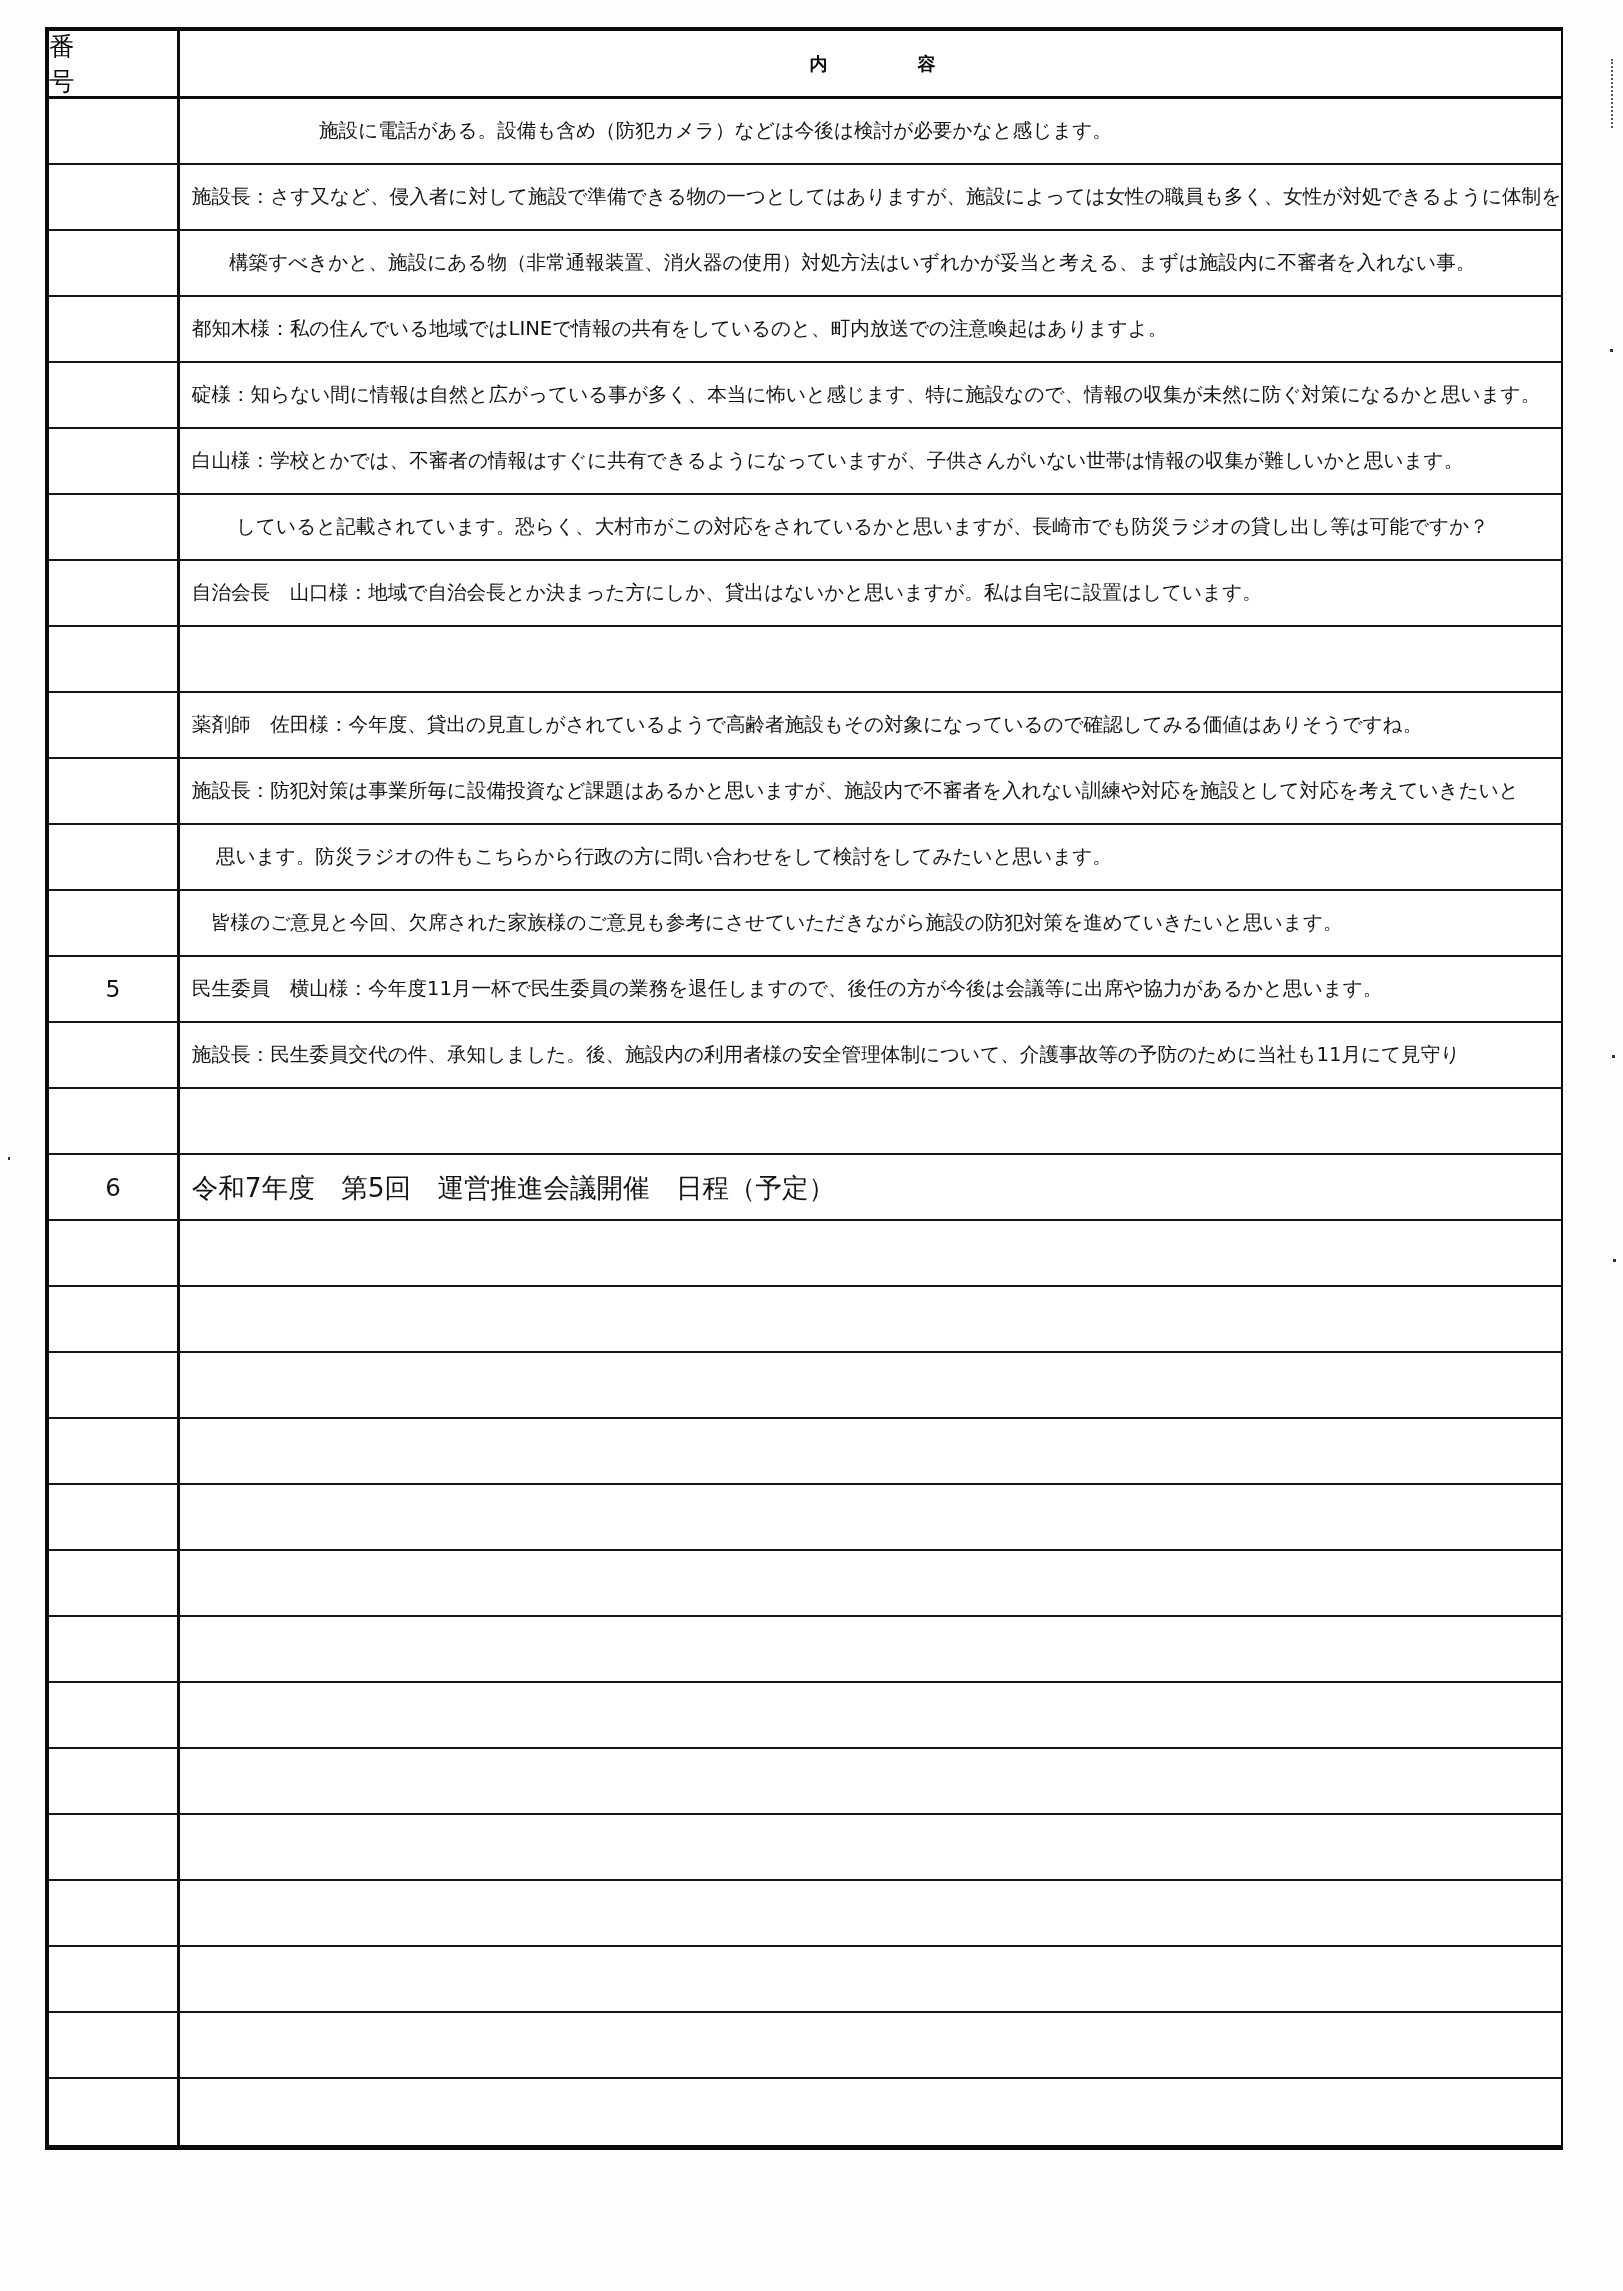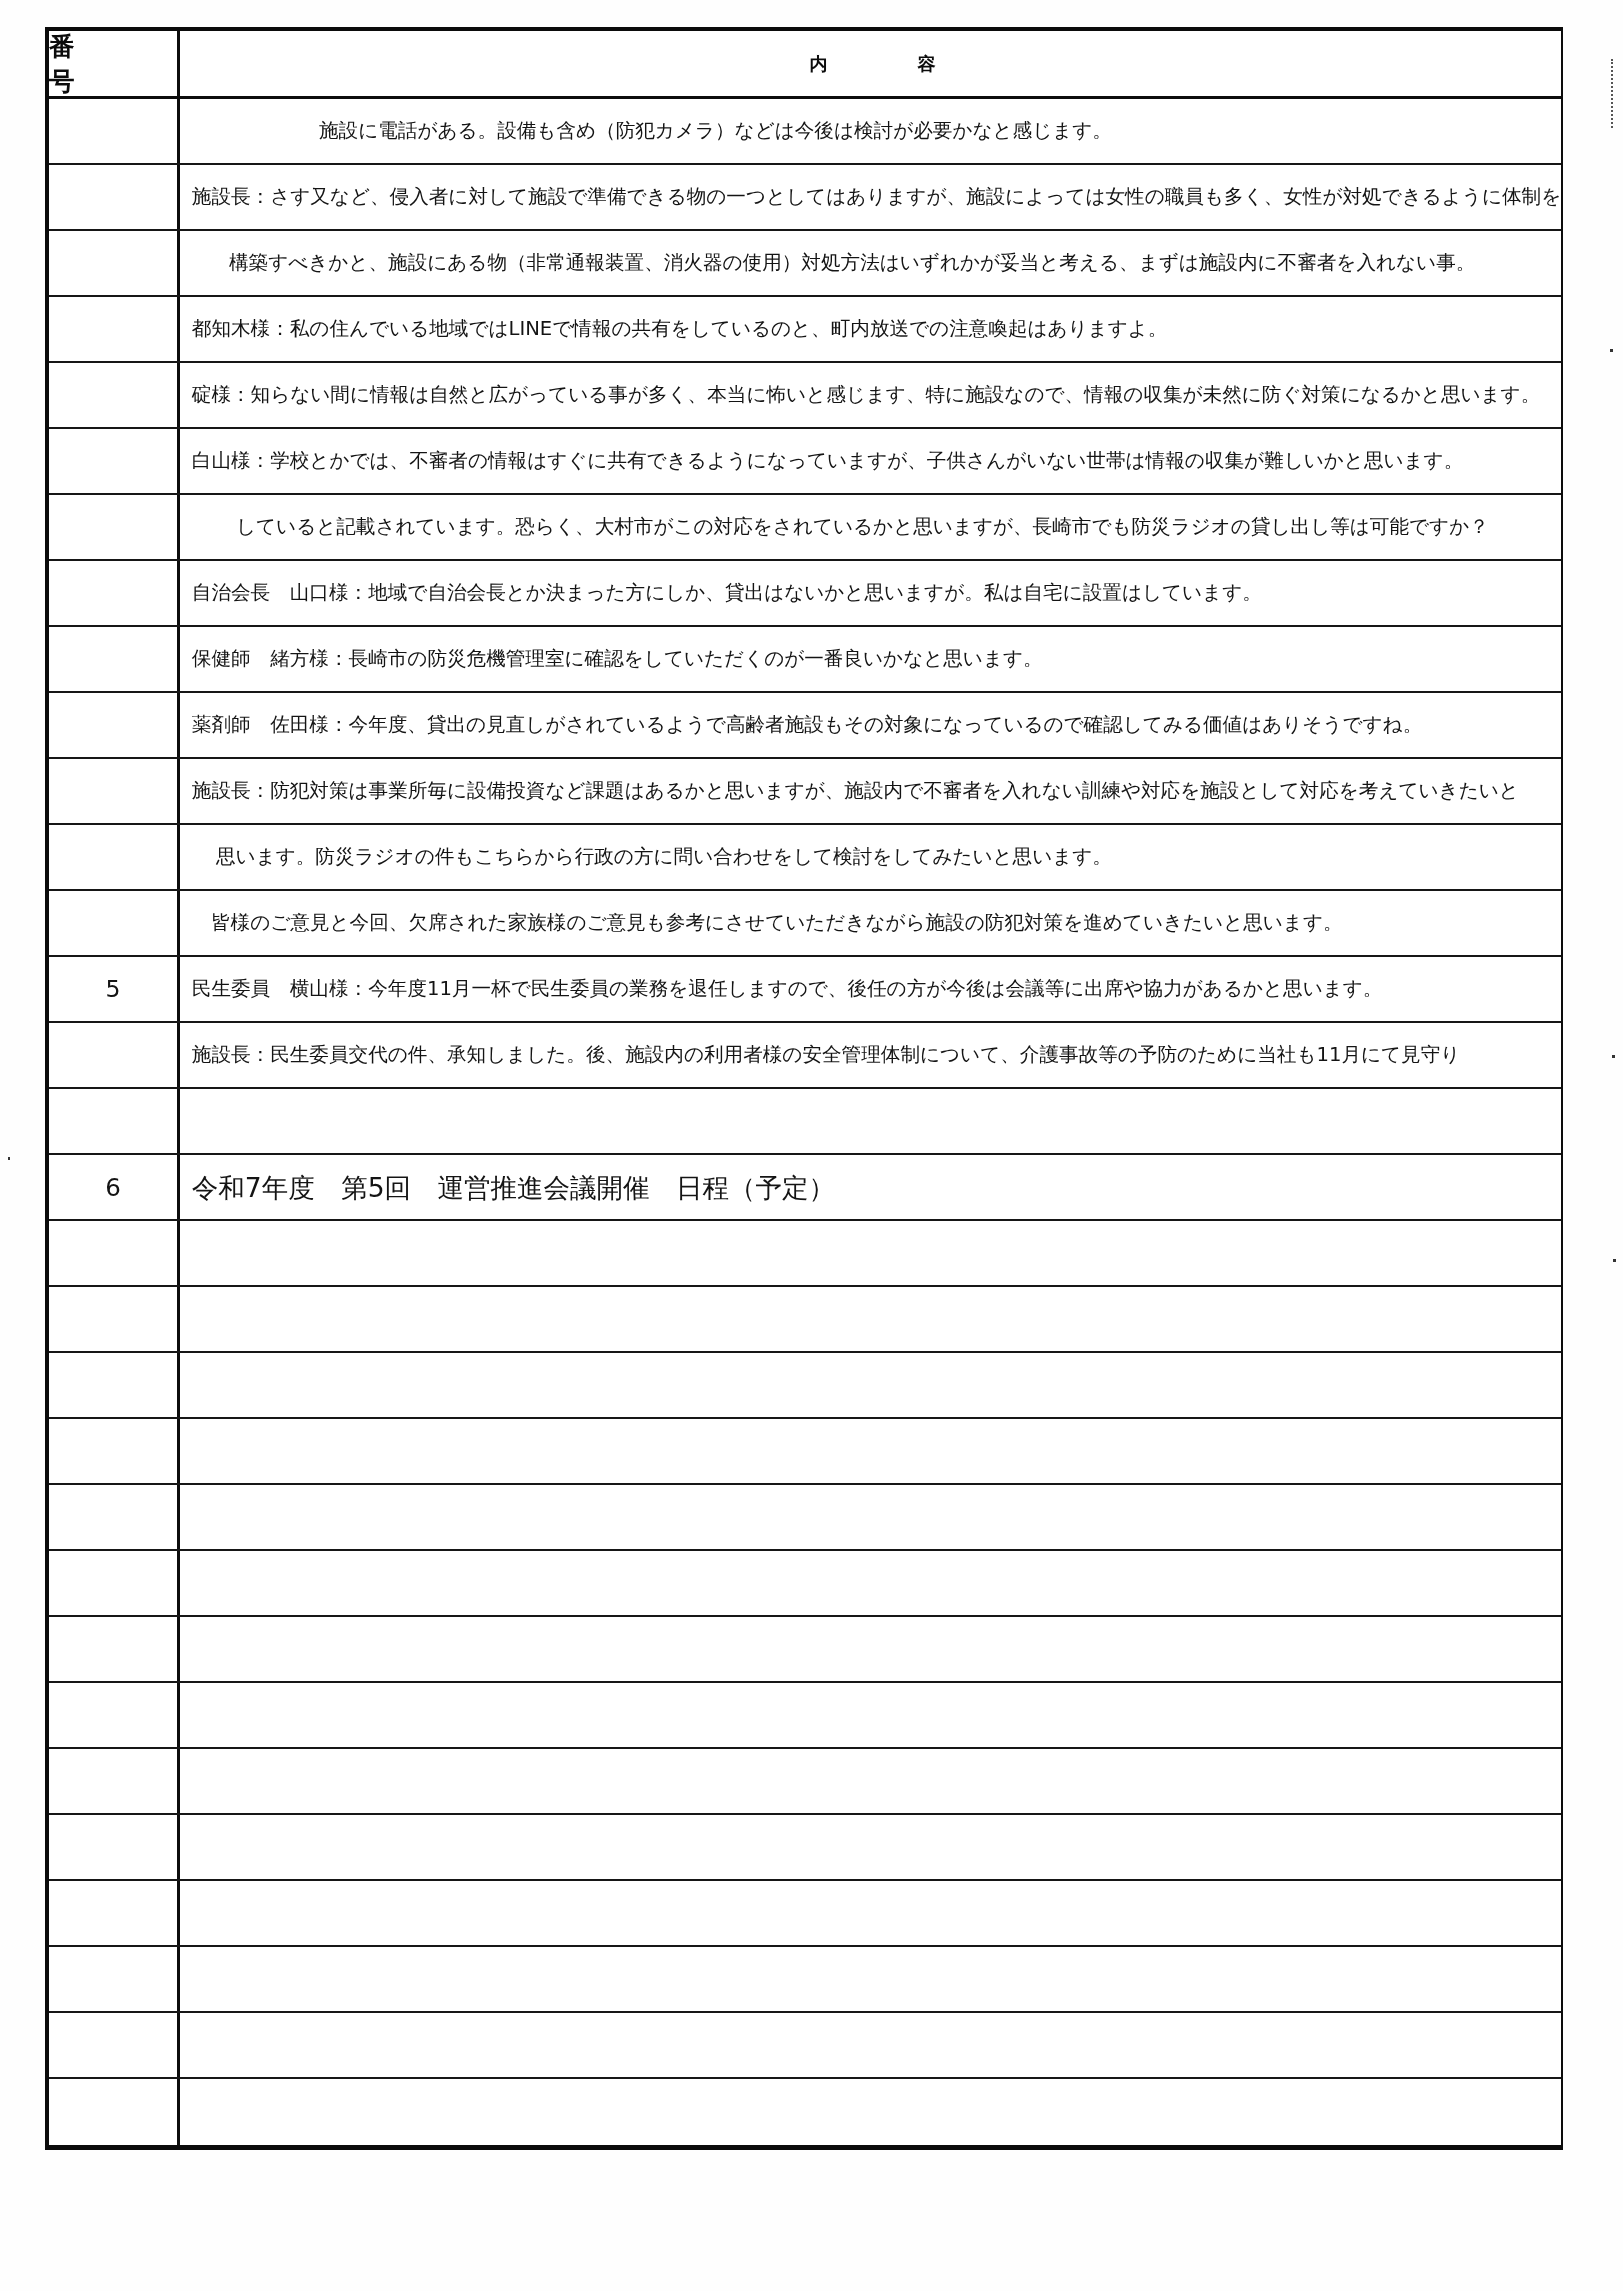--- a/index.html
+++ b/index.html
@@ -37,21 +37,21 @@
   .cell-num{
     width:131px;
     flex:0 0 131px;
     box-sizing:border-box;
     border-right:3.9px solid #0d0d0d;
     display:flex;align-items:center;justify-content:center;
     font-size:23.5px;
     color:#141414;
   }
   .row.header .cell-num{
-    font-size:25.5px;font-weight:700;letter-spacing:1px;color:#0c0c0c;
+    font-size:25.5px;font-weight:400;letter-spacing:1px;color:#0c0c0c;
   }
   .cell-content{
     flex:1 1 auto;
     box-sizing:border-box;
     display:flex;align-items:center;
     padding:0 7.8px 0 11.8px;
     font-size:19.6px;
     line-height:1.25;
     white-space:nowrap;
     overflow:hidden;
@@ -108,21 +108,20 @@
       <div class="row">
         <div class="cell-num"></div>
         <div class="cell-content" style="padding-left: 56px;">していると記載されています。恐らく、大村市がこの対応をされているかと思いますが、長崎市でも防災ラジオの貸し出し等は可能ですか？</div>
       </div>
       <div class="row">
         <div class="cell-num"></div>
         <div class="cell-content">自治会長　山口様：地域で自治会長とか決まった方にしか、貸出はないかと思いますが。私は自宅に設置はしています。</div>
       </div>
       <div class="row">
         <div class="cell-num"></div>
-        <div class="cell-content">保健師　緒方様：長崎市の防災危機管理室に確認をしていただくのが一番良いかなと思います。</div>
       </div>
       <div class="row">
         <div class="cell-num"></div>
         <div class="cell-content">薬剤師　佐田様：今年度、貸出の見直しがされているようで高齢者施設もその対象になっているので確認してみる価値はありそうですね。</div>
       </div>
       <div class="row">
         <div class="cell-num"></div>
         <div class="cell-content">施設長：防犯対策は事業所毎に設備投資など課題はあるかと思いますが、施設内で不審者を入れない訓練や対応を施設として対応を考えていきたいと</div>
       </div>
       <div class="row">

